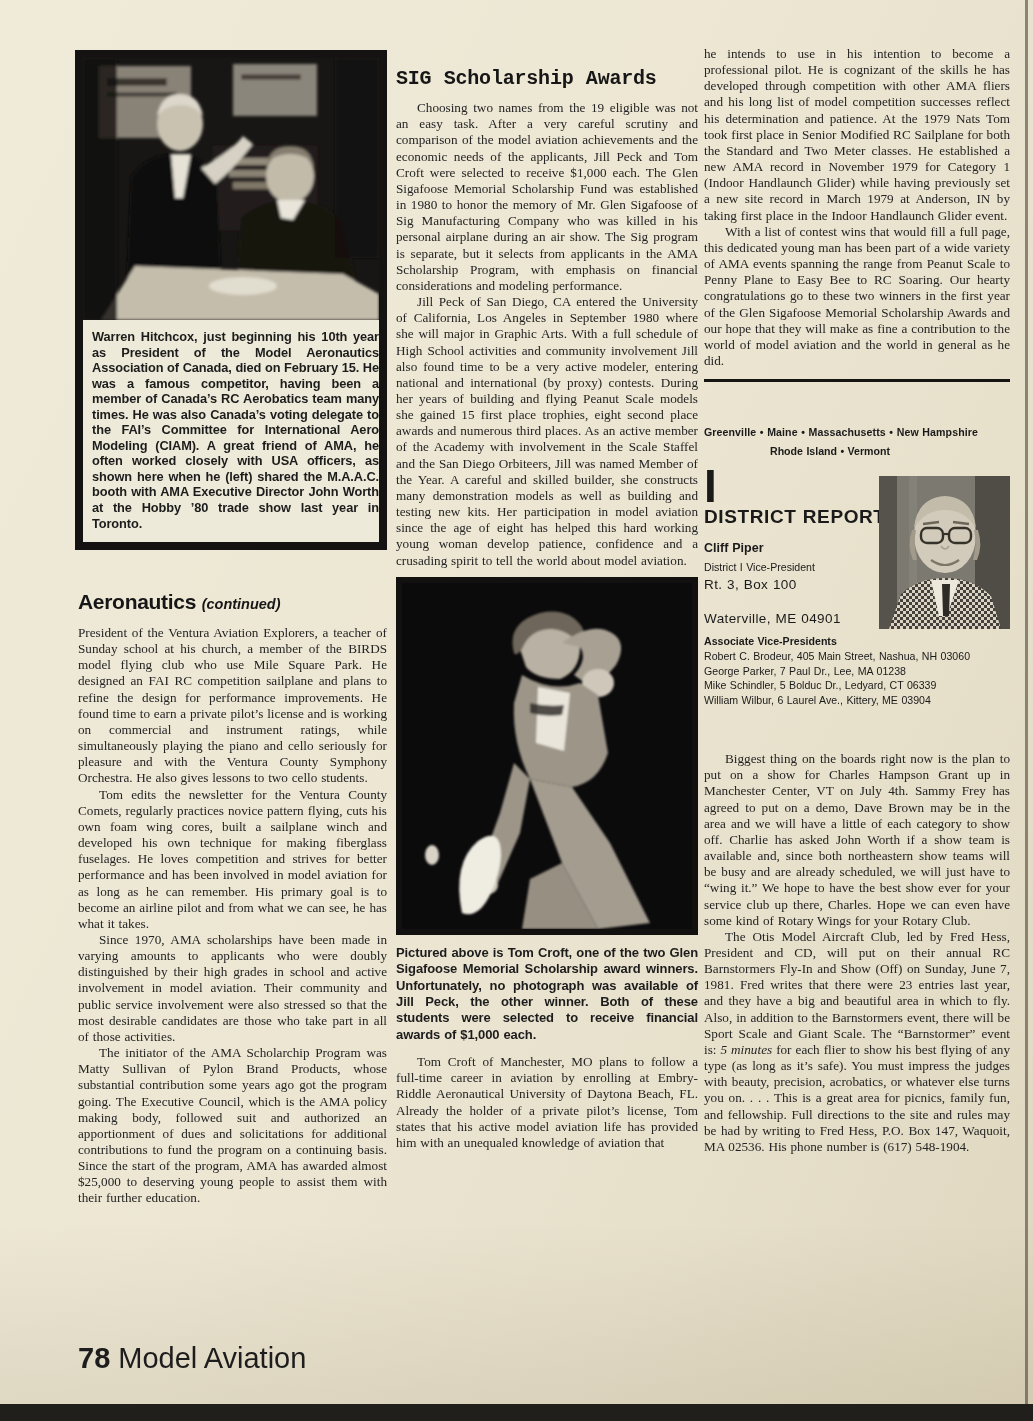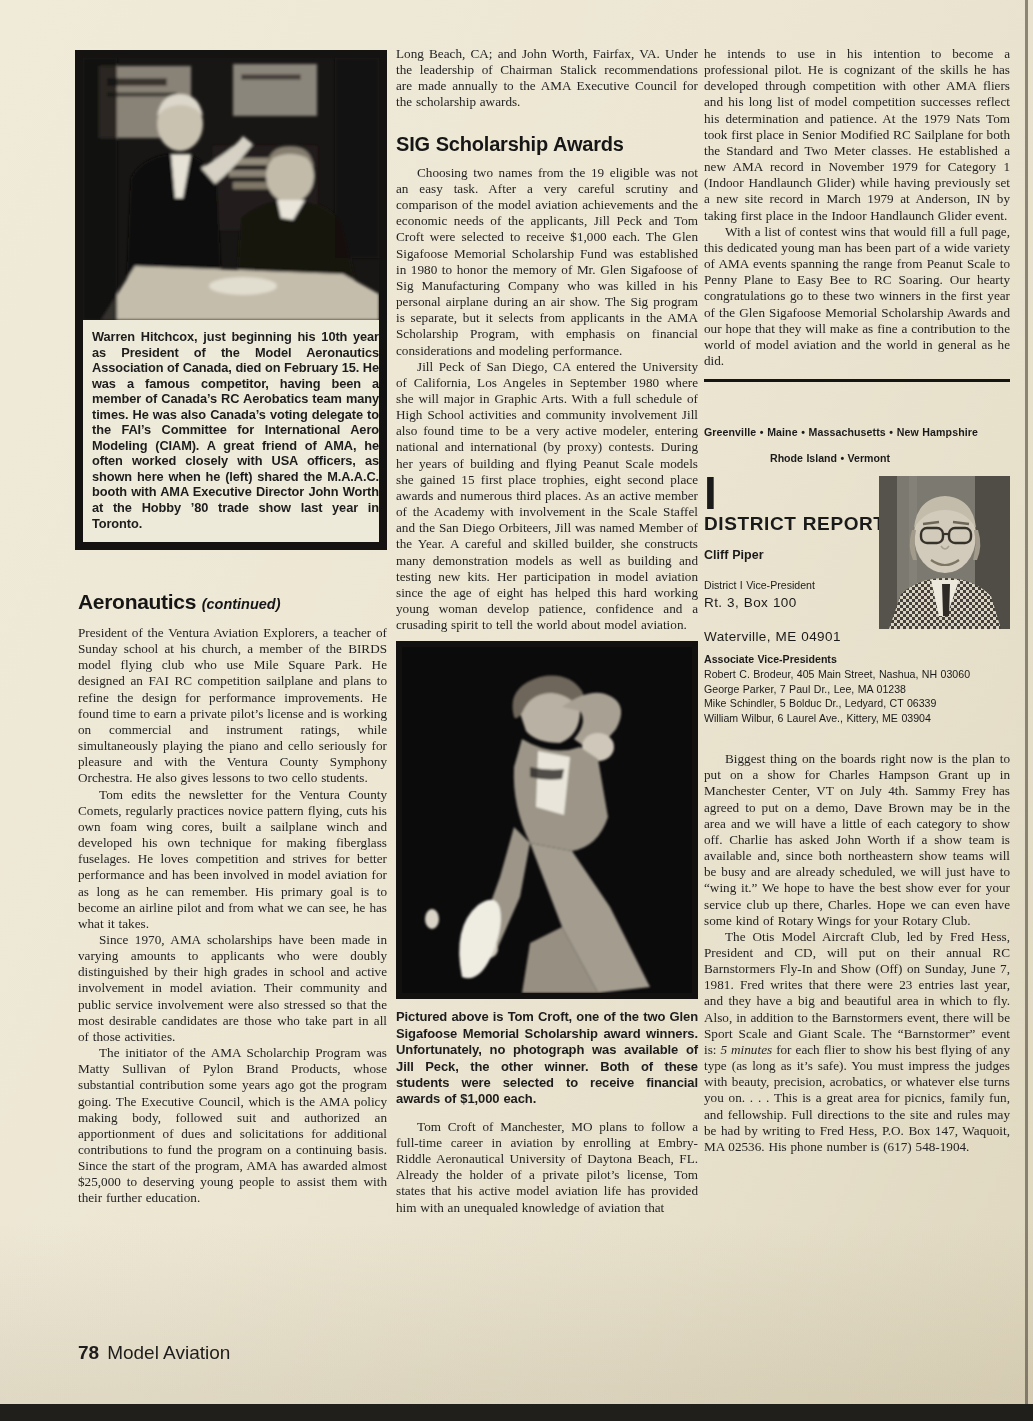--- a/index.html
+++ b/index.html
@@ -21,49 +21,49 @@
     font-size:12.8px;line-height:15.55px;text-align:justify;color:#1c1c1c;letter-spacing:-0.1px}
 
   
   .col1-text{position:absolute;left:78px;top:590px;width:309px}
   .sec-head{font-family:"Liberation Sans",sans-serif;font-weight:700;font-size:21px;color:#161616;letter-spacing:-0.3px}
   .sec-head .note{font-weight:700;font-style:italic;font-size:14.5px;letter-spacing:0}
   .col1-text .bodycopy{margin-top:11px}
 
   
   .col2{position:absolute;left:396px;top:46px;width:302px}
-  .h-sig{font-family:Liberation Sans, sans-serif;font-weight:700;font-size:20px;color:#161616;
+  .h-sig{font-family:Liberation Mono, monospace;font-weight:700;font-size:20px;color:#161616;
     letter-spacing:-0.2px;margin:25px 0 13px 0}
   .photo-frame2{margin-top:8px;width:302px;height:358px;border:6px solid #121110;background:#0c0b0c}
   .photo2-img{display:block;width:290px;height:346px}
   .caption2{margin-top:10px;font-family:"Liberation Sans",sans-serif;font-weight:700;font-size:13px;
     line-height:16.4px;text-align:justify;color:#1c1c1c;letter-spacing:-0.1px}
   .col2 .closing{margin-top:11px}
 
   
   .col3{position:absolute;left:704px;top:46px;width:306px}
   .endrule{height:3px;background:#161514;margin-top:10px}
   .district{position:relative;margin-top:42px;min-height:312px;font-family:"Liberation Sans",sans-serif;color:#1a1a1a}
   .states1{font-weight:700;font-size:10.6px;letter-spacing:0.1px}
-  .states2{font-weight:700;font-size:10.6px;width:252px;text-align:center;margin-top:10px}
+  .states2{font-weight:700;font-size:10.6px;width:252px;text-align:center;margin-top:3px}
   .numeral{font-weight:700;font-size:46px;line-height:38px;margin-top:8px}
   .dr-title{font-weight:700;font-size:19px;letter-spacing:0.6px;margin-top:4px}
   .officer{margin-top:14px}
   .officer .nm{font-weight:700;font-size:12.5px}
-  .officer .ti{font-size:10.6px;margin-top:14px}
+  .officer .ti{font-size:10.6px;margin-top:3px}
   .officer .a1{font-size:13.5px;letter-spacing:0.4px;margin-top:2px}
   .officer .a2{font-size:13.5px;letter-spacing:0.4px;margin-top:18px}
   .headshot{position:absolute;top:52px;right:0;width:131px;height:153px;background:#6d6a62}
   .assoc{margin-top:6px}
   .assoc .ah{font-weight:700;font-size:10.6px}
   .assoc .al{font-size:10.6px;line-height:14.4px}
   .col3 .after-report{margin-top:15px}
 
   
-  .footer{position:absolute;left:78px;top:1342px;font-family:"Liberation Sans",sans-serif;font-size:19px;color:#1d1d1d}
+  .footer{position:absolute;left:78px;top:1342px;font-family:"Liberation Sans",sans-serif;font-size:29px;color:#1d1d1d}
   .footer .num{font-weight:700;margin-right:8px}
 
   
   .bottom-strip{position:absolute;left:0;top:1404px;width:1033px;height:17px;background:#201f1c}
   .edge-line{position:absolute;top:0;right:5px;width:3px;height:1404px;background:rgba(62,56,44,0.55)}
 </style>
 </head>
 <body>
 
 <div class="page">
@@ -111,21 +111,20 @@
     </div>
     <div class="bodycopy">
       <p>President of the Ventura Aviation Explorers, a teacher of Sunday school at his church, a member of the BIRDS model flying club who use Mile Square Park. He designed an FAI RC competition sailplane and plans to refine the design for performance improvements. He found time to earn a private pilot’s license and is working on commercial and instrument ratings, while simultaneously playing the piano and cello seriously for pleasure and with the Ventura County Symphony Orchestra. He also gives lessons to two cello students.</p>
       <p class="ind">Tom edits the newsletter for the Ventura County Comets, regularly practices novice pattern flying, cuts his own foam wing cores, built a sailplane winch and developed his own technique for making fiberglass fuselages. He loves competition and strives for better performance and has been involved in model aviation for as long as he can remember. His primary goal is to become an airline pilot and from what we can see, he has what it takes.</p>
       <p class="ind">Since 1970, AMA scholarships have been made in varying amounts to applicants who were doubly distinguished by their high grades in school and active involvement in model aviation. Their community and public service involvement were also stressed so that the most desirable candidates are those who take part in all of those activities.</p>
       <p class="ind">The initiator of the AMA Scholarchip Program was Matty Sullivan of Pylon Brand Products, whose substantial contribution some years ago got the program going. The Executive Council, which is the AMA policy making body, followed suit and authorized an apportionment of dues and solicitations for additional contributions to fund the program on a continuing basis. Since the start of the program, AMA has awarded almost $25,000 to deserving young people to assist them with their further education.</p>
     </div>
   </div>
 
   <div class="col2 bodycopy">
-    <p>Long Beach, CA; and John Worth, Fairfax, VA. Under the leadership of Chairman Stalick recommendations are made annually to the AMA Executive Council for the scholarship awards.</p>
     <div class="h-sig">SIG Scholarship Awards</div>
     <p class="ind">Choosing two names from the 19 eligible was not an easy task. After a very careful scrutiny and comparison of the model aviation achievements and the economic needs of the applicants, Jill Peck and Tom Croft were selected to receive $1,000 each. The Glen Sigafoose Memorial Scholarship Fund was established in 1980 to honor the memory of Mr. Glen Sigafoose of Sig Manufacturing Company who was killed in his personal airplane during an air show. The Sig program is separate, but it selects from applicants in the AMA Scholarship Program, with emphasis on financial considerations and modeling performance.</p>
     <p class="ind">Jill Peck of San Diego, CA entered the University of California, Los Angeles in September 1980 where she will major in Graphic Arts. With a full schedule of High School activities and community involvement Jill also found time to be a very active modeler, entering national and international (by proxy) contests. During her years of building and flying Peanut Scale models she gained 15 first place trophies, eight second place awards and numerous third places. As an active member of the Academy with involvement in the Scale Staffel and the San Diego Orbiteers, Jill was named Member of the Year. A careful and skilled builder, she constructs many demonstration models as well as building and testing new kits. Her participation in model aviation since the age of eight has helped this hard working young woman develop patience, confidence and a crusading spirit to tell the world about model aviation.</p>
 
     <div class="photo-frame2">
       <svg class="photo2-img" viewBox="0 0 290 346" preserveAspectRatio="none" xmlns="http://www.w3.org/2000/svg">
         <defs>
             <filter id="soft2">
               <feGaussianBlur stdDeviation="1.2"></feGaussianBlur>
             </filter>

